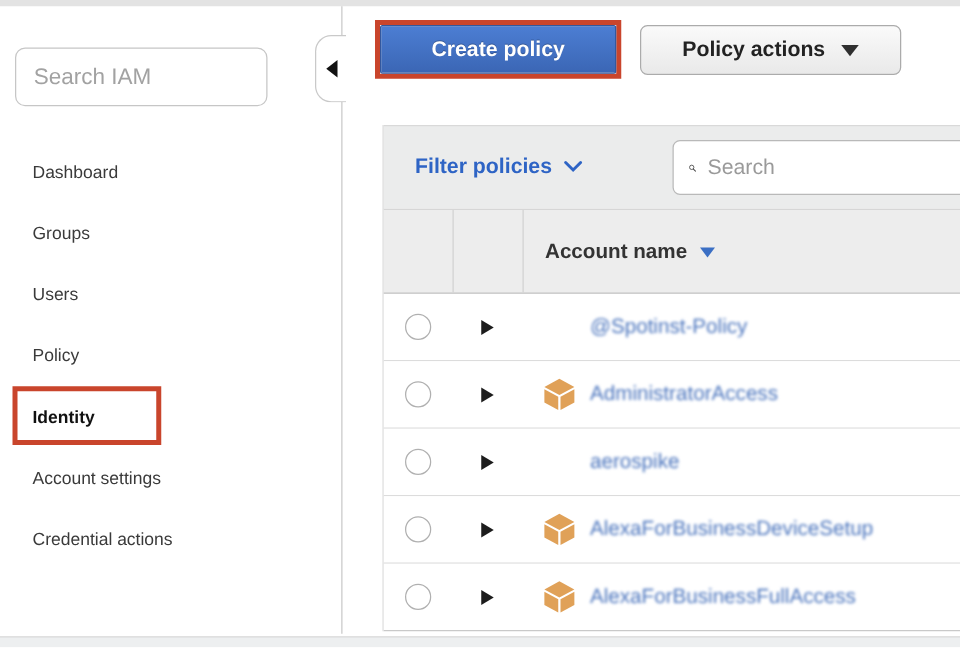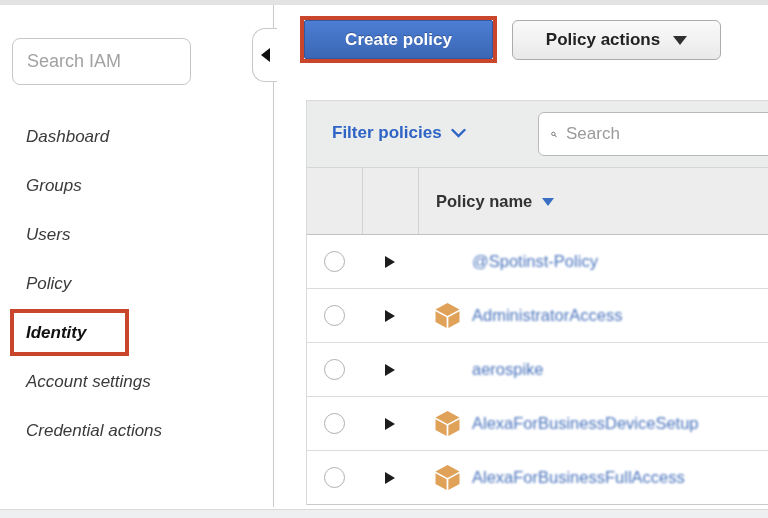--- a/index.html
+++ b/index.html
@@ -9,30 +9,30 @@
     position:relative; width:768px; height:518px;
     background:#fff; overflow:hidden;
   }
   
   .top-strip {
     position:absolute; left:0; top:0; width:768px; height:5px;
     background:#e3e3e3; 
   }
   
   .search-iam {
-    position:absolute; left:12px; top:38px; width:179px; height:47px;
+    position:absolute; left:12px; top:38px; width:202px; height:47px;
     border:1px solid #c6c6c6; border-radius:8px; background:#fff;
     padding:0 14px; font-size:18px; color:#333;
     font-family:"Liberation Sans", sans-serif; outline:none;
   }
   .search-iam::placeholder { color:#a2a2a2; }
   .side-nav { position:absolute; left:0; top:124px; width:270px; list-style:none; }
   .side-nav li {
     height:26px; line-height:26px; margin-bottom:23px; padding-left:26px;
-    font-size:17px; color:#3a3a3a; cursor:pointer; white-space:nowrap;font-style:italic;
+    font-size:14px; color:#3a3a3a; cursor:pointer; white-space:nowrap;
   }
   .side-nav li.selected { font-weight:bold; color:#111; }
   .annotation-box {
     position:absolute; border:4px solid #c9452c; pointer-events:none; z-index:5;
   }
   .policies-annotation { left:10px; top:309px; width:119px; height:47px; }
   .v-divider {
     position:absolute; left:273px; top:5px; width:1px; height:502px; background:#c9c9c9;
   }
   .collapse-tab {
@@ -179,21 +179,21 @@
           <line x1="11.8" y1="11.8" x2="17" y2="17" stroke="#4a4a4a" stroke-width="2.6" stroke-linecap="round"></line>
         </svg>
         <input placeholder="Search" style="">
       </div>
     </div>
 
     <div class="table-header">
       <div class="col-sep s1"></div>
       <div class="col-sep s2"></div>
       <div class="header-label">
-        <span>Policy name</span>
+        <span>Account name</span>
         <span class="sort-caret"></span>
       </div>
     </div>
 
     <div class="row">
       <div class="cell-radio">
           <span class="radio"></span>
         </div>
       <div class="cell-expand">
           <span class="tri-right"></span>

